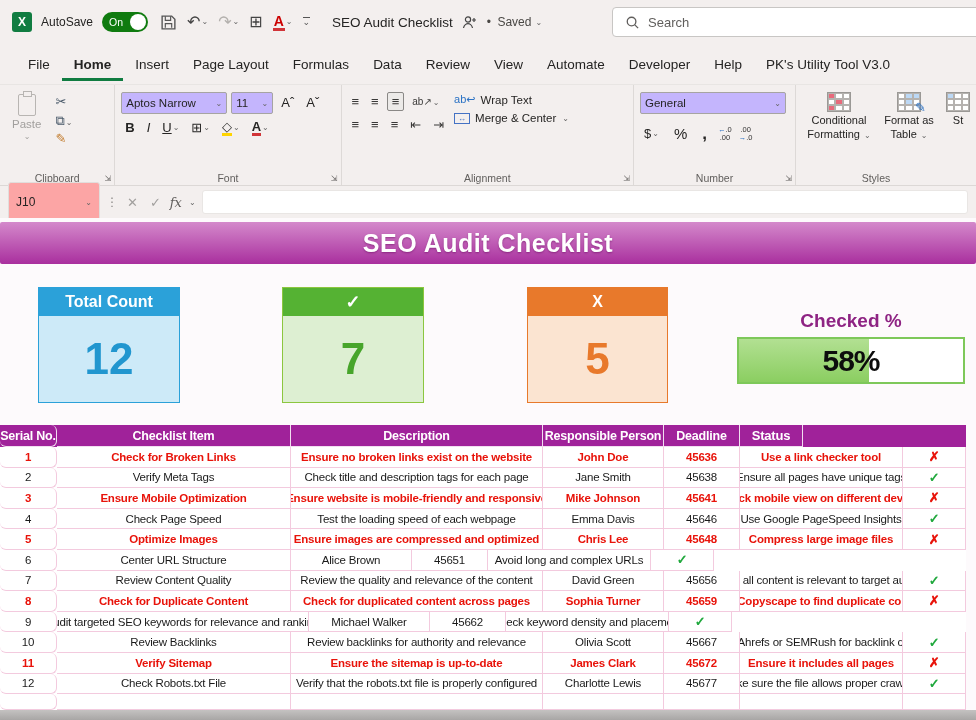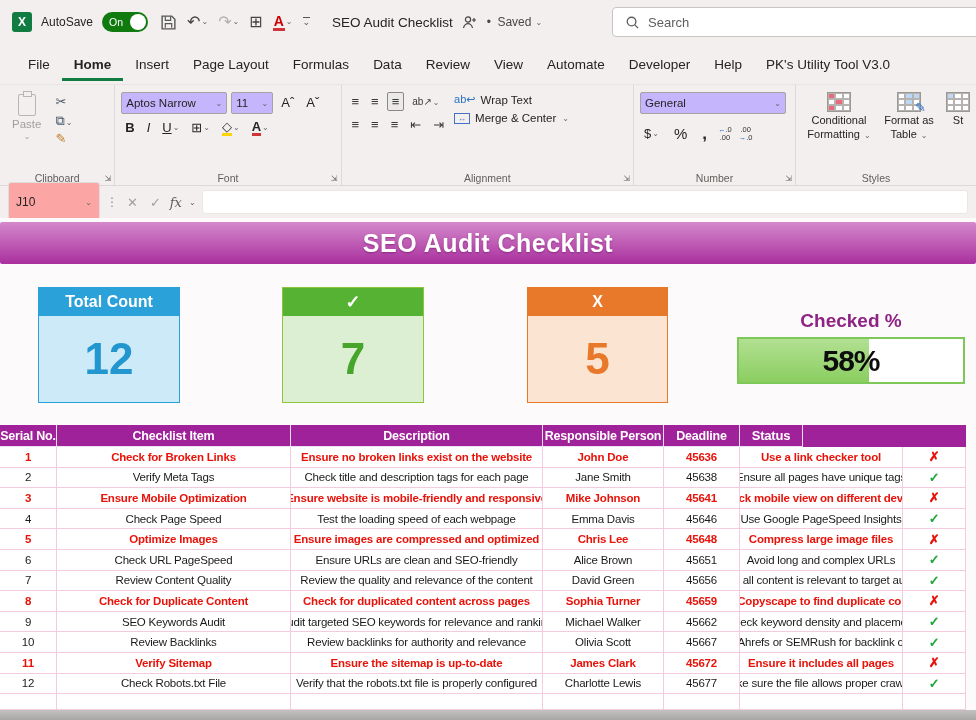--- a/index.html
+++ b/index.html
@@ -100,21 +100,21 @@
   #progress { position:absolute; left:737px; top:119px; width:228px; height:47px; background:#fff; border:2px solid var(--progress-border); }
   #progress .fill { height:100%; background:linear-gradient(180deg,#b2e092 0%, var(--progress-green) 100%); }
   #progress .pct { position:absolute; left:0; top:0; width:100%; height:100%; display:flex; align-items:center; justify-content:center; font-size:30px; font-weight:700; color:#0d0d0d; letter-spacing:-1px; }
 
   #table { position:absolute; left:0; top:207px; width:966px; }
   .thead { display:flex; height:22px; background:var(--header-purple); color:#fff; font-weight:700; font-size:12.5px; }
   .thead .tcell { border-right:1px solid rgba(255,255,255,.85); border-bottom:1px solid rgba(255,255,255,.85); }
   .trow { display:flex; height:20.6px; background:#fff; font-size:11.5px; color:#1a1a1a; }
   .trow.flagged { color:var(--red); font-weight:700; }
   .tcell { display:flex; align-items:center; justify-content:center; white-space:nowrap; overflow:hidden; border-right:1px solid var(--grid-pink); border-bottom:1px solid var(--grid-pink); letter-spacing:-0.2px; padding:0 1px; }
-  .col-serial { width:57px; }
+  .col-serial { width:57px;border-radius:6px; }
   .col-item { width:234px; }
   .col-desc { width:252px; }
   .col-person { width:121px; }
   .col-deadline { width:76px; }
   .col-remarks { width:163px; }
   .col-status { width:63px; font-size:13px; font-weight:700; }
   .col-status.pass { color:var(--green); }
   .col-status.fail { color:var(--red); }
   .emptyrow { height:16px; }
 
@@ -421,22 +421,21 @@
           <div class="tcell col-serial">5</div>
           <div class="tcell col-item">Optimize Images</div>
           <div class="tcell col-desc">Ensure images are compressed and optimized</div>
           <div class="tcell col-person">Chris Lee</div>
           <div class="tcell col-deadline">45648</div>
           <div class="tcell col-remarks">Compress large image files</div>
           <div class="tcell col-status fail">✗</div>
         </div>
         <div class="trow">
           <div class="tcell col-serial">6</div>
-          <div class="tcell col-item">Check URL PageSpeed</div>
-          <div class="tcell col-desc">Ensure URLs are clean and SEO-friendly</div>
+          <div class="tcell col-item">Center URL Structure</div>
           <div class="tcell col-person">Alice Brown</div>
           <div class="tcell col-deadline">45651</div>
           <div class="tcell col-remarks">Avoid long and complex URLs</div>
           <div class="tcell col-status pass">✓</div>
         </div>
         <div class="trow">
           <div class="tcell col-serial">7</div>
           <div class="tcell col-item">Review Content Quality</div>
           <div class="tcell col-desc">Review the quality and relevance of the content</div>
           <div class="tcell col-person">David Green</div>
@@ -448,21 +447,20 @@
           <div class="tcell col-serial">8</div>
           <div class="tcell col-item">Check for Duplicate Content</div>
           <div class="tcell col-desc">Check for duplicated content across pages</div>
           <div class="tcell col-person">Sophia Turner</div>
           <div class="tcell col-deadline">45659</div>
           <div class="tcell col-remarks">Use Copyscape to find duplicate content</div>
           <div class="tcell col-status fail">✗</div>
         </div>
         <div class="trow">
           <div class="tcell col-serial">9</div>
-          <div class="tcell col-item">SEO Keywords Audit</div>
           <div class="tcell col-desc">Audit targeted SEO keywords for relevance and ranking</div>
           <div class="tcell col-person">Michael Walker</div>
           <div class="tcell col-deadline">45662</div>
           <div class="tcell col-remarks">Check keyword density and placement</div>
           <div class="tcell col-status pass">✓</div>
         </div>
         <div class="trow">
           <div class="tcell col-serial">10</div>
           <div class="tcell col-item">Review Backlinks</div>
           <div class="tcell col-desc">Review backlinks for authority and relevance</div>

